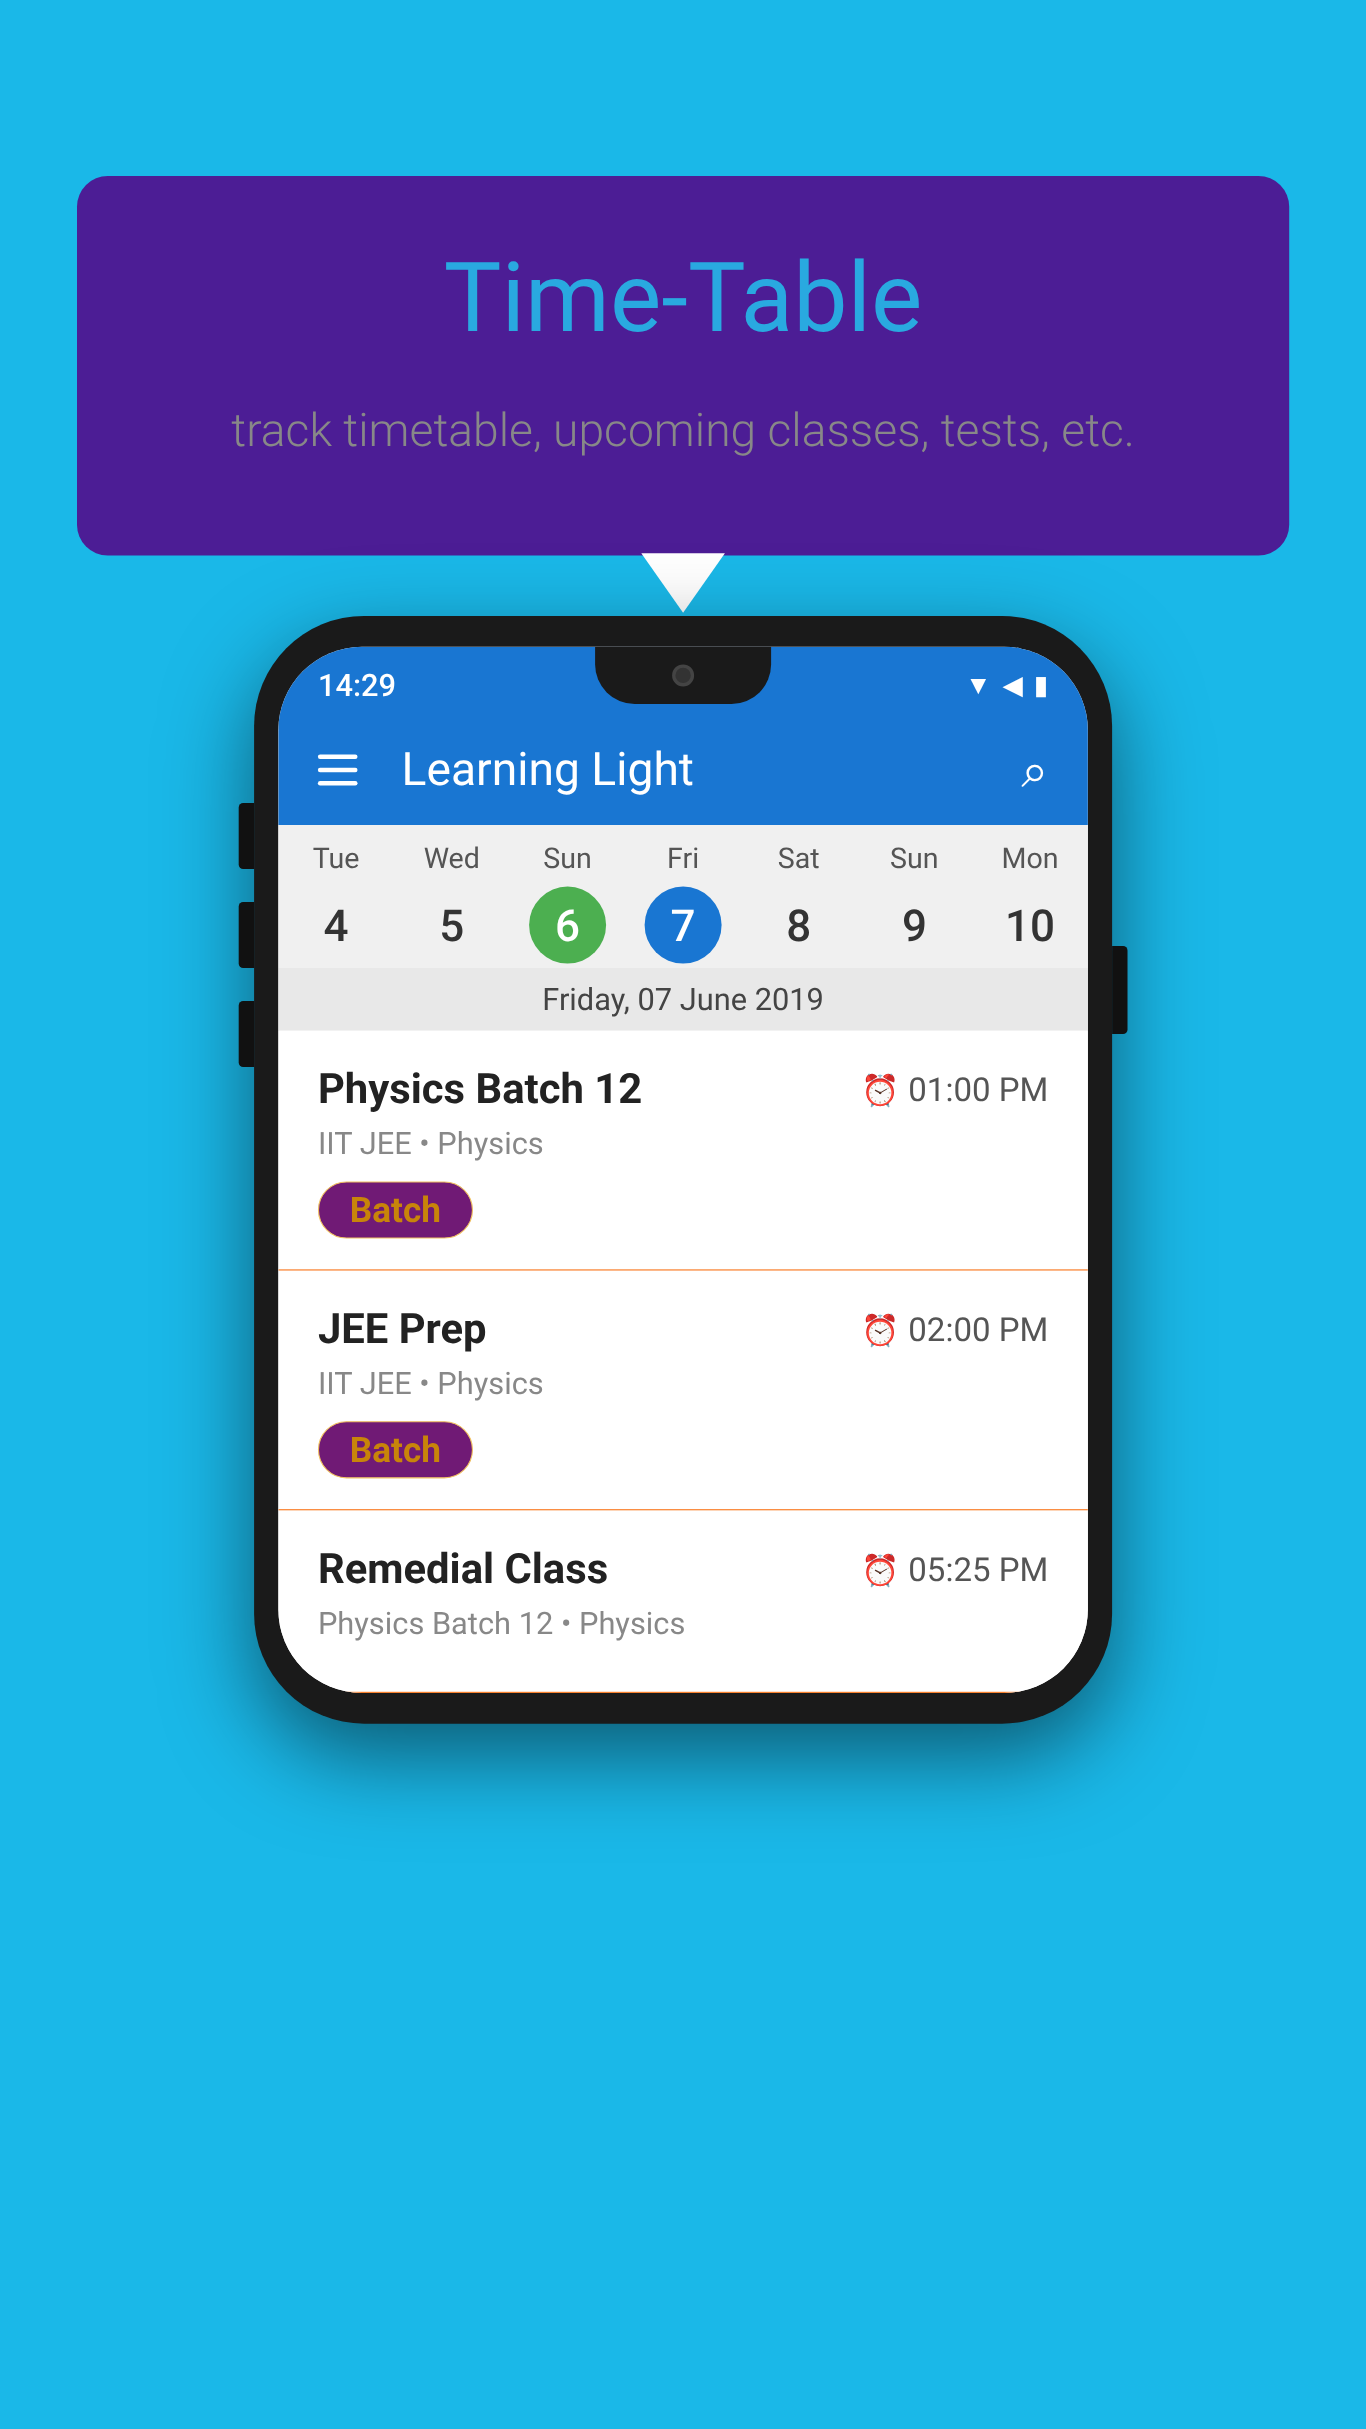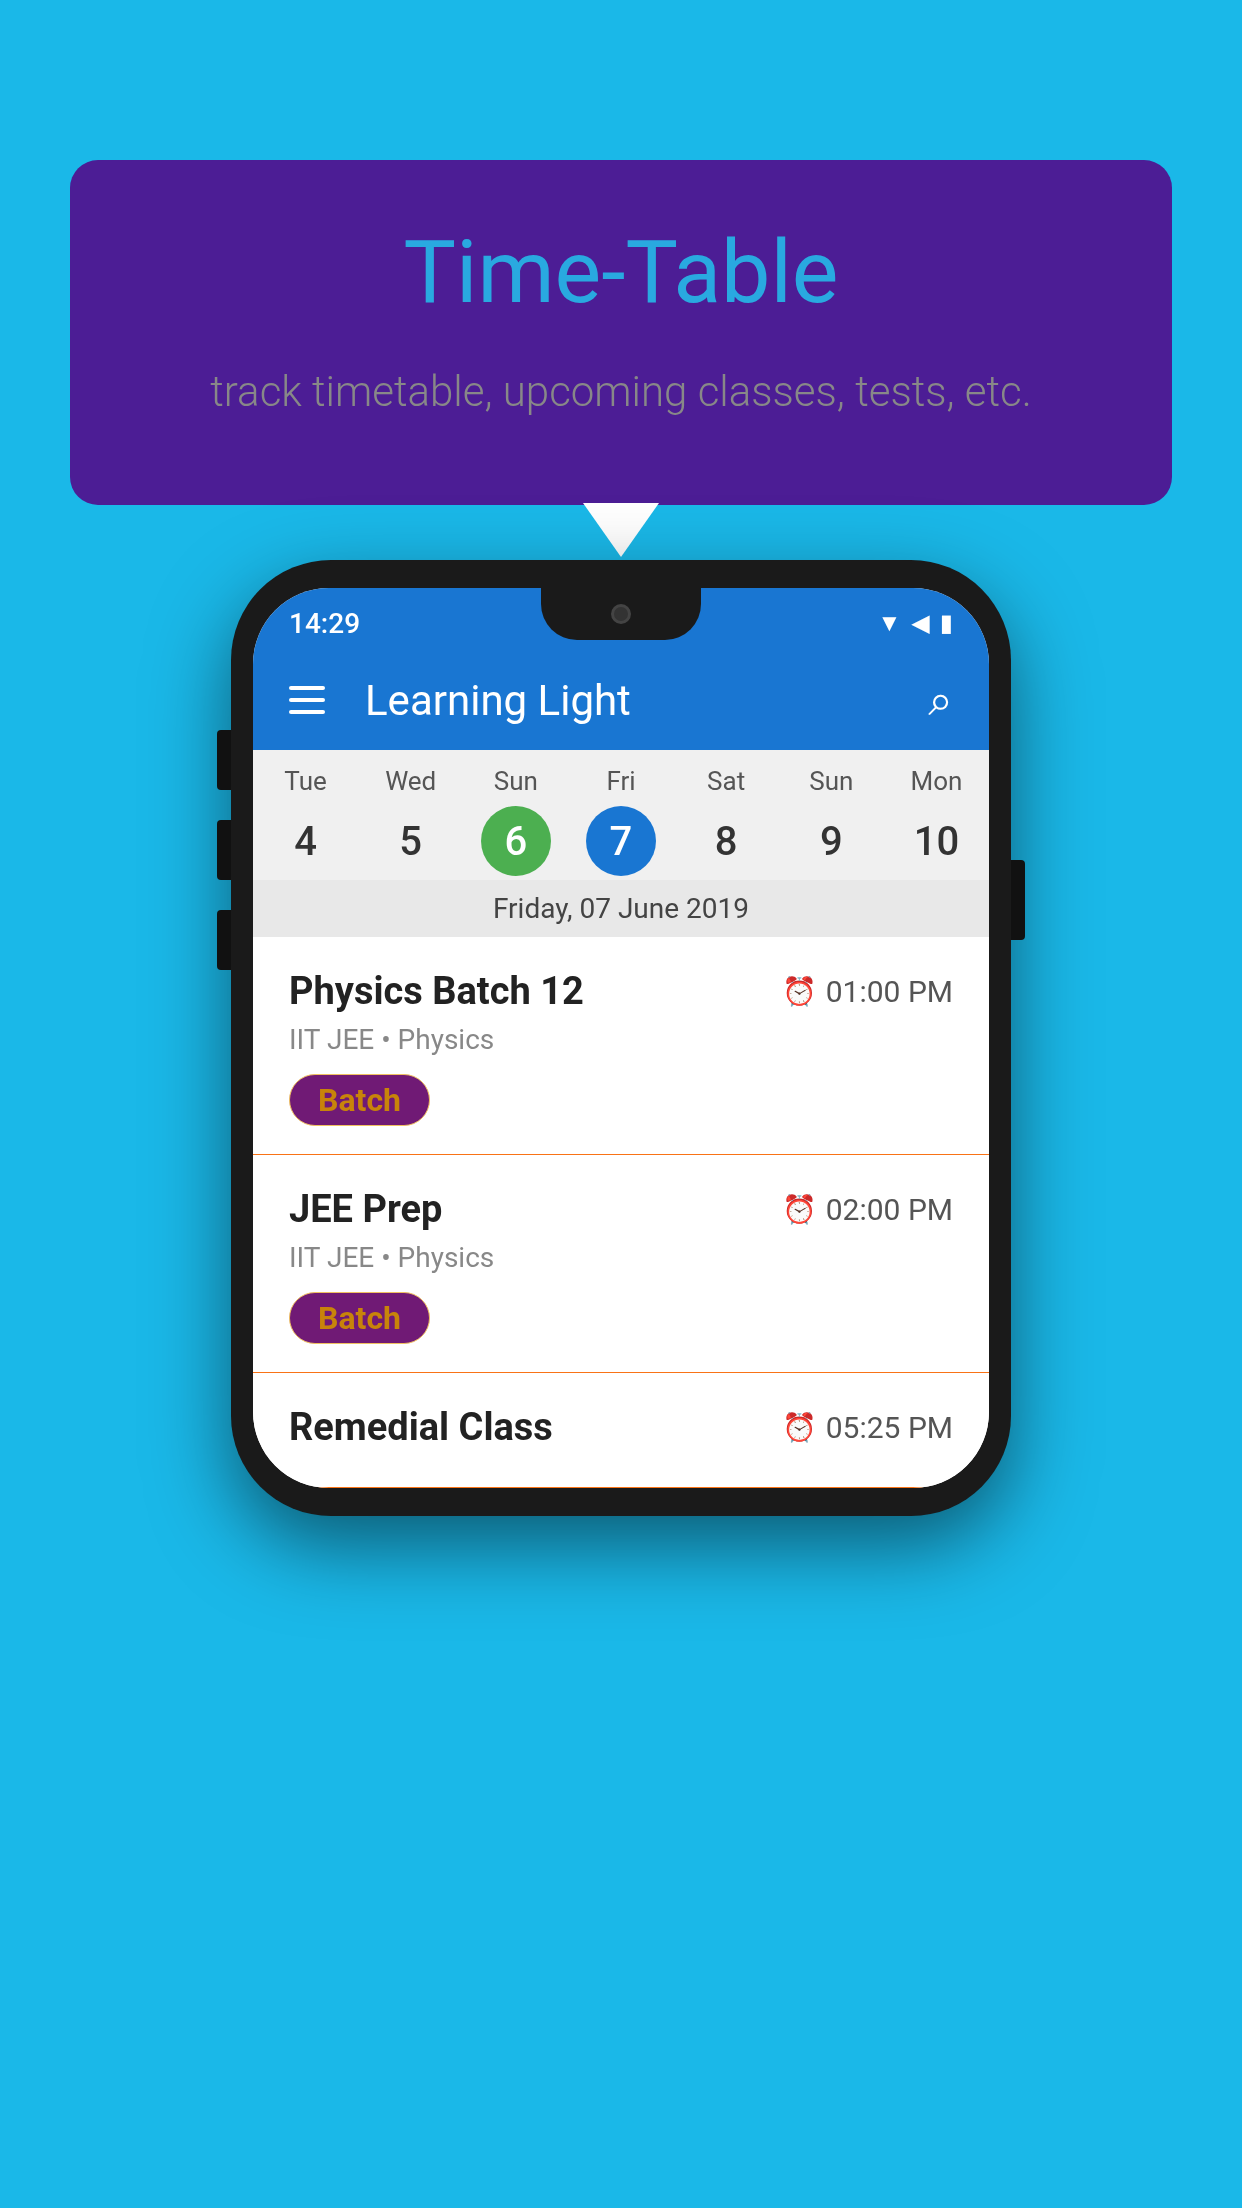--- a/index.html
+++ b/index.html
@@ -380,18 +380,19 @@
             </div><div class="schedule-item-sub">IIT JEE • Physics</div><span class="batch-badge">Batch</span></div>
           <div class="schedule-item"><div class="schedule-item-header">
               <div class="schedule-item-title">JEE Prep</div>
               <div class="schedule-item-time"><span class="clock-icon">⏰</span> 02:00 PM</div>
             </div><div class="schedule-item-sub">IIT JEE • Physics</div><span class="batch-badge">Batch</span></div>
           <div class="schedule-item">
             <div class="schedule-item-header">
               <div class="schedule-item-title">Remedial Class</div>
               <div class="schedule-item-time"><span class="clock-icon">⏰</span> 05:25 PM</div>
             </div>
+            <div class="schedule-item-sub">Physics Batch 12 • Physics</div>
           </div>
         </div>
 
     </div>
   </div>
 </div>
 
 </body></html>

